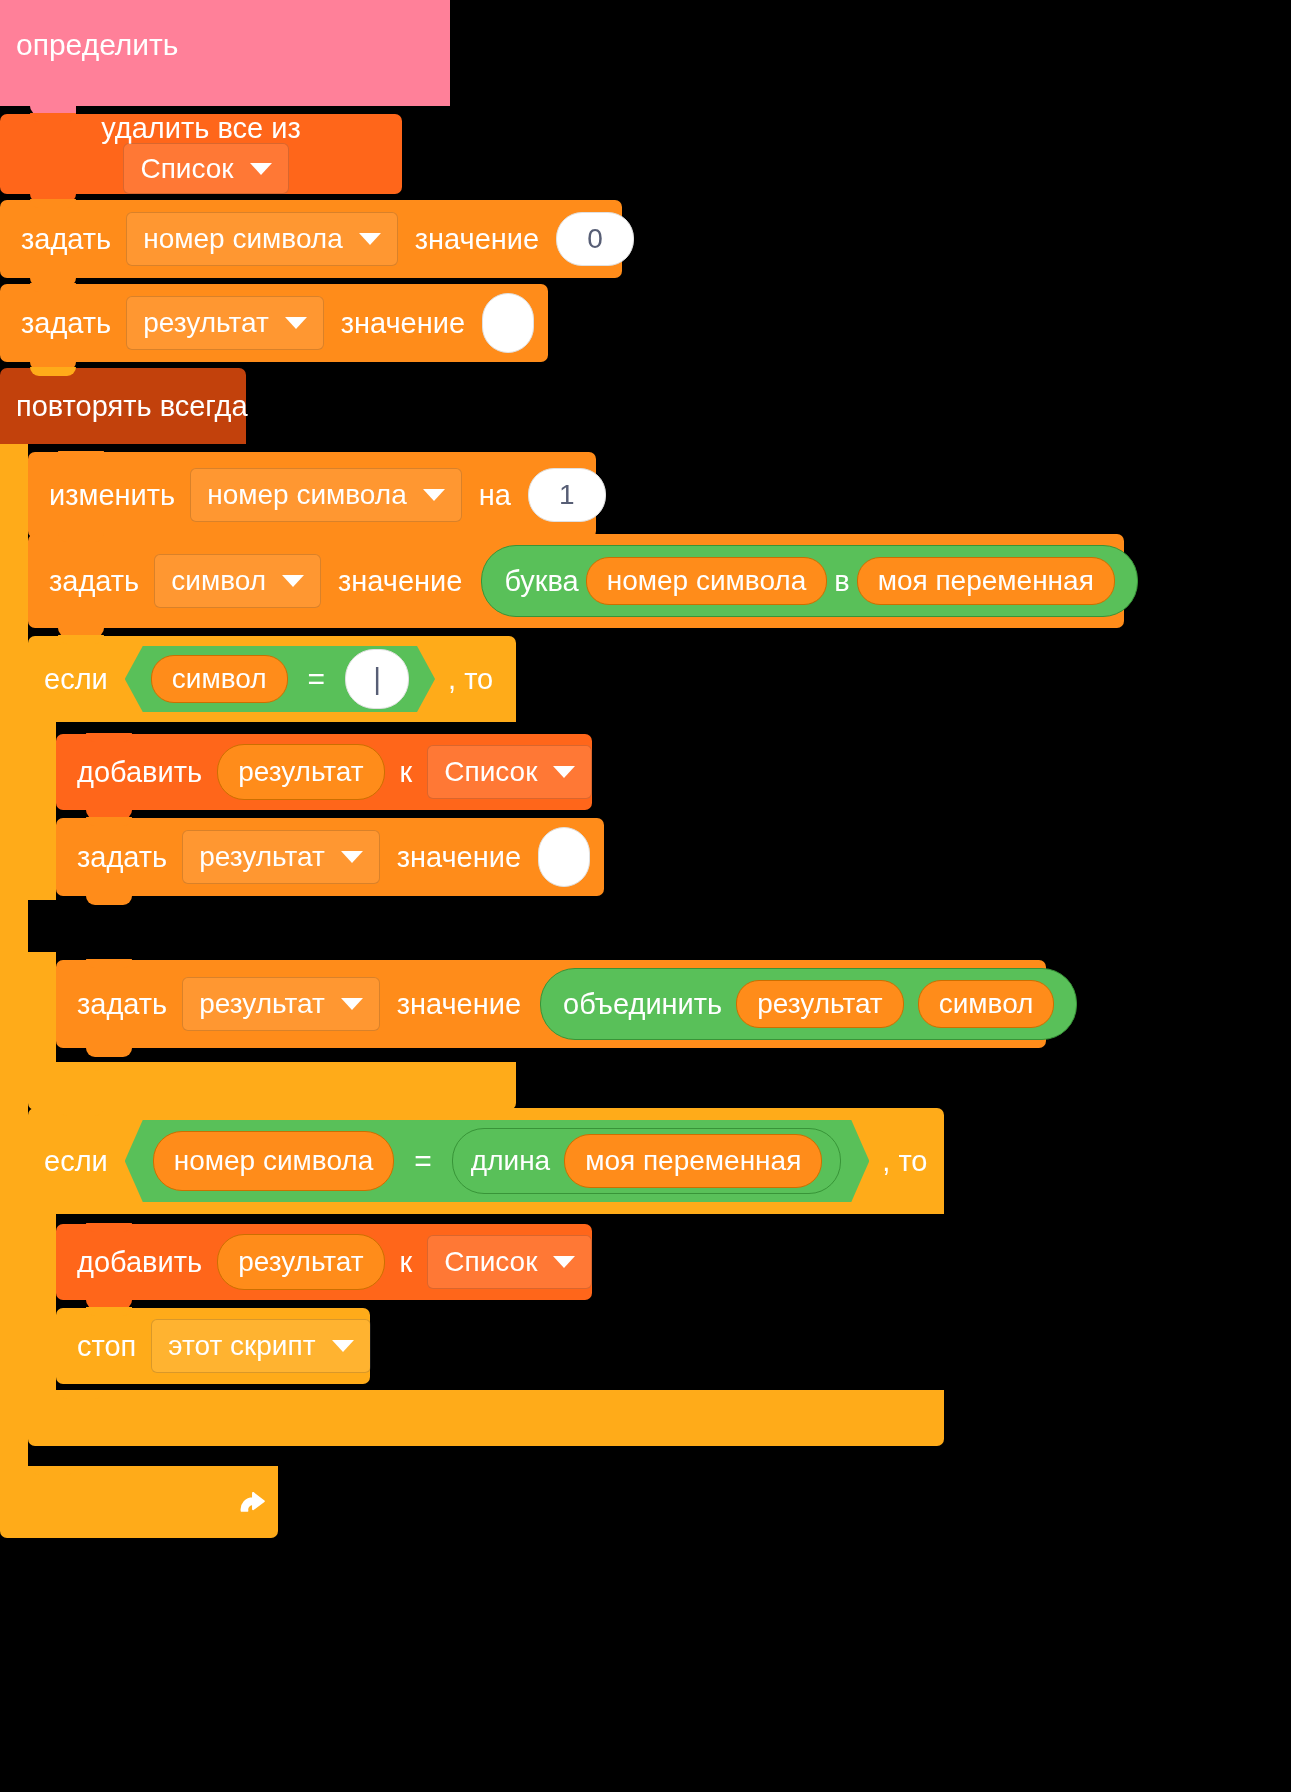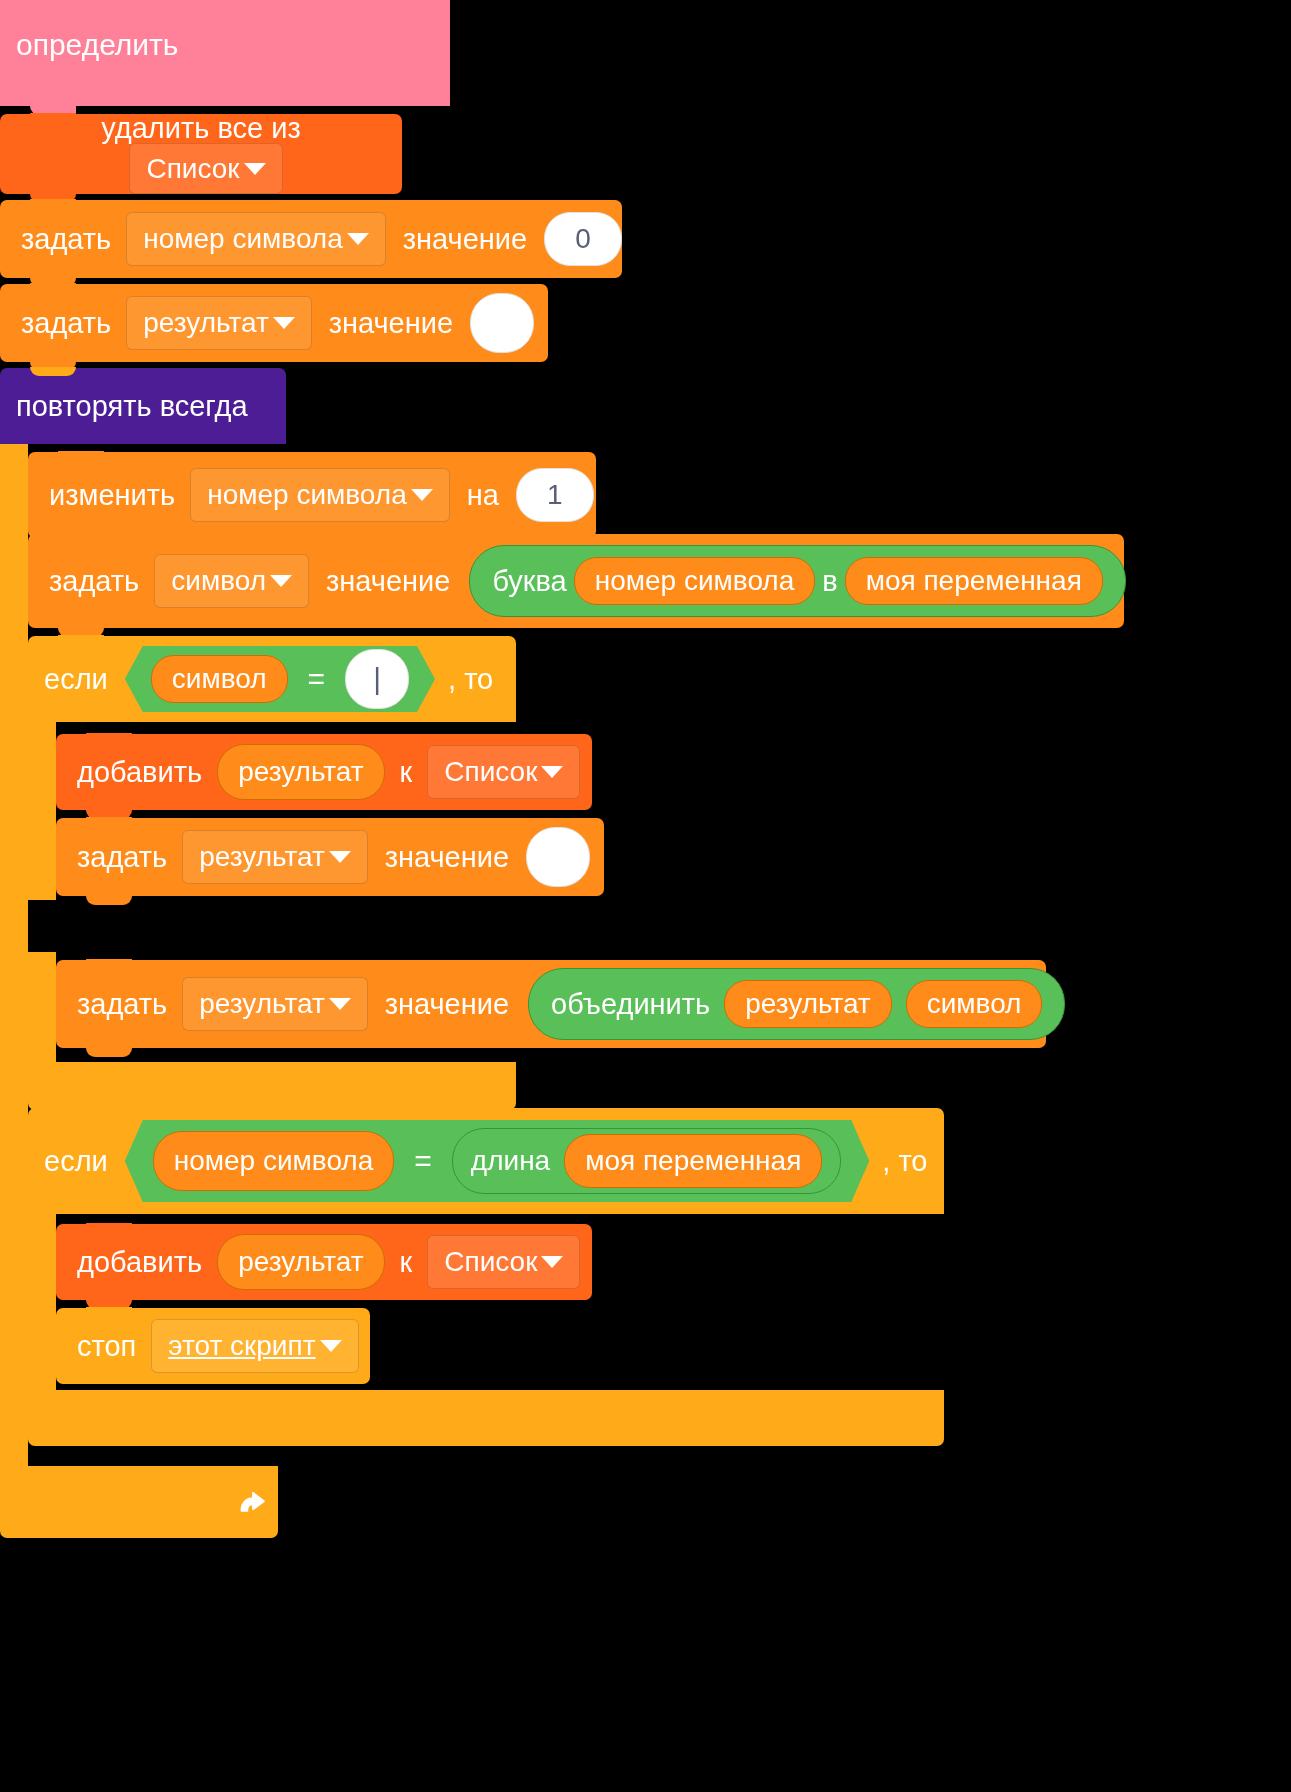--- a/index.html
+++ b/index.html
@@ -54,21 +54,21 @@
     background:#FF8C1A;border:1px solid #CC6F00;
     color:#fff;font-size:28px;
   }
   .oval.white{
     background:#fff;color:#575E75;border:1px solid #e0e0e0;
     min-width:28px;
   }
 
   
   .field{
-    display:inline-flex;align-items:center;gap:4px;
+    display:inline-flex;align-items:center;gap:16px;
     height:52px;padding:0 16px;border-radius:6px;
     border:1px solid rgba(0,0,0,.15);
     background:rgba(255,255,255,.10);
     font-size:28px;color:#fff;
   }
   .field.list{background:rgba(255,255,255,.12);}
   .caret{
     width:0;height:0;border-left:11px solid transparent;
     border-right:11px solid transparent;border-top:12px solid #fff;
     flex:none;
@@ -136,21 +136,21 @@
     <div class="notch" style="background:#FF8C1A;"></div>
     <span class="lbl">задать</span>
     <span class="field" style="margin-left:8px;">
       <span>результат</span>
       <span class="caret"></span>
     </span>
     <span class="lbl" style="margin-left:10px;">значение</span>
     <span class="oval white" style="margin-left:10px;height:58px;width:64px;border-radius:29px;padding:0;"></span>
   </div>
 
-  <div class="blk c-ctrl" style="left:0;top:368px;width:286px;height:76px;background:#4c1d95;border-top-left-radius:7px;border-top-right-radius:7px;">
+  <div class="blk c-ctrl" style="left:0;top:368px;width:246px;height:76px;background:#c2410c;border-top-left-radius:7px;border-top-right-radius:7px;">
     <div style="position:absolute;left:30px;top:-1px;width:46px;height:9px;background:#FFAB19;border-bottom-left-radius:9px;border-bottom-right-radius:9px;"></div>
     <span class="lbl" style="padding-left:16px;">повторять всегда</span>
   </div>
 
   <div style="position:absolute;left:0;top:444px;width:28px;height:1072px;background:#FFAB19;"></div>
 
   <div style="position:absolute;left:0;top:1466px;width:278px;height:72px;background:#FFAB19;border-bottom-left-radius:7px;border-bottom-right-radius:7px;"></div>
   <div style="position:absolute;left:30px;top:1466px;width:46px;height:9px;background:#FFAB19;border-bottom-left-radius:9px;border-bottom-right-radius:9px;"></div>
 
   <div style="position:absolute;left:232px;top:1482px;width:42px;height:42px;">
@@ -266,21 +266,21 @@
     <span class="lbl" style="margin-left:8px;">к</span>
     <span class="field list" style="margin-left:8px;">
       <span>Список</span>
       <span class="caret"></span>
     </span>
   </div>
 
   <div class="blk stack c-ctrl" style="left:56px;top:1308px;width:314px;height:76px;background:#FFAB19;border-radius:7px;">
     <div style="position:absolute;left:30px;top:-1px;width:46px;height:9px;background:#FFAB19;border-bottom-left-radius:9px;border-bottom-right-radius:9px;"></div>
     <span class="lbl">стоп</span>
-    <span class="field" style="margin-left:8px;text-decoration:underline;">
+    <span class="field" style="margin-left:8px;">
       <span>этот скрипт</span>
       <span class="caret"></span>
     </span>
   </div>
 
   <div style="position:absolute;left:28px;top:1390px;width:916px;height:56px;background:#FFAB19;border-bottom-left-radius:7px;border-bottom-right-radius:7px;"></div>
   <div style="position:absolute;left:58px;top:1390px;width:46px;height:9px;background:#FFAB19;border-bottom-left-radius:9px;border-bottom-right-radius:9px;"></div>
 
 </div>
 

